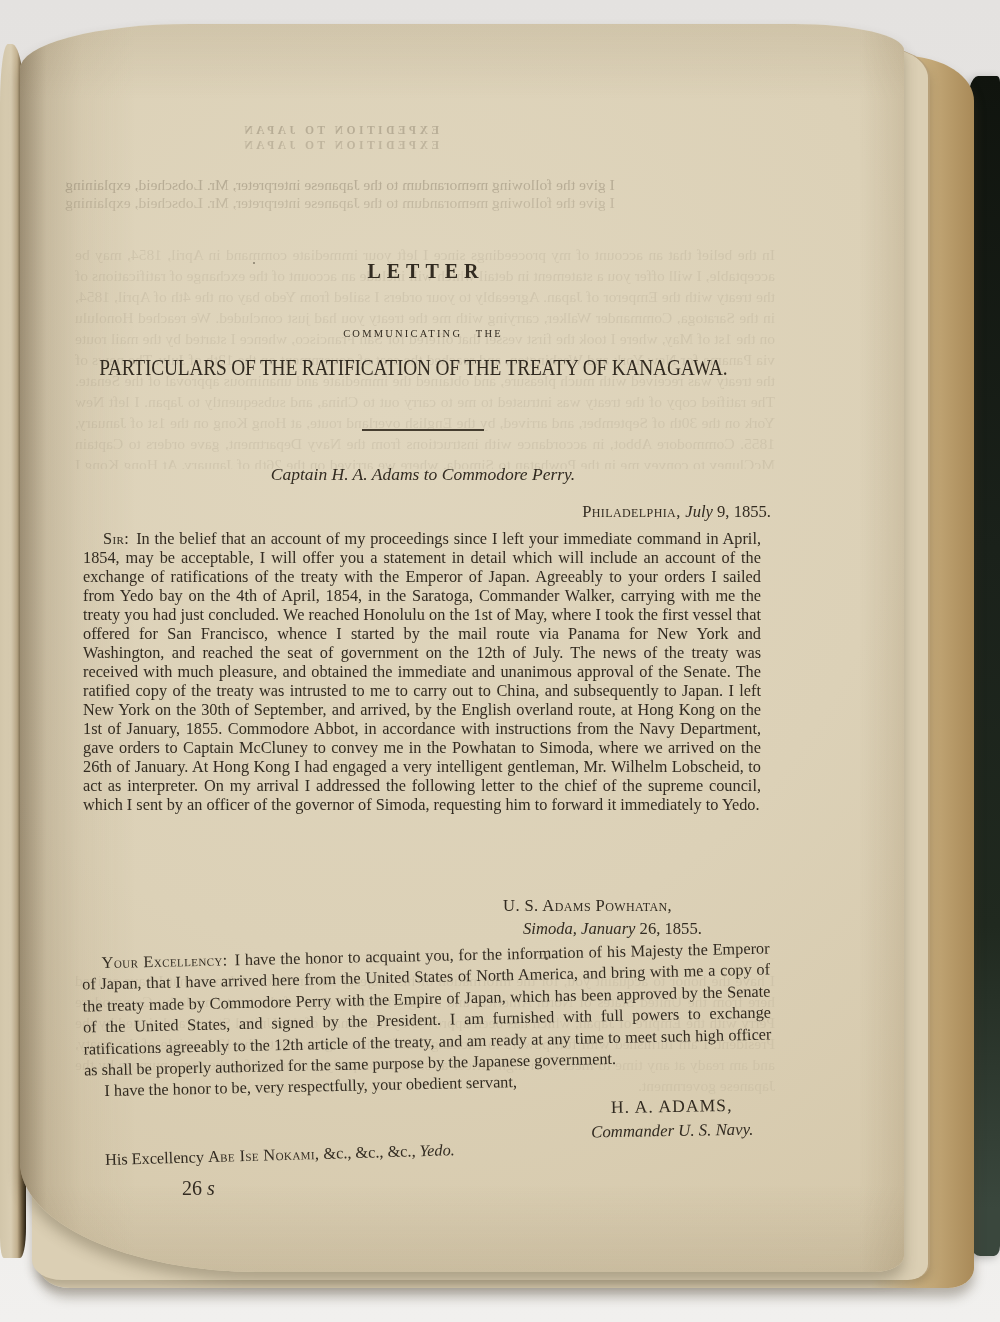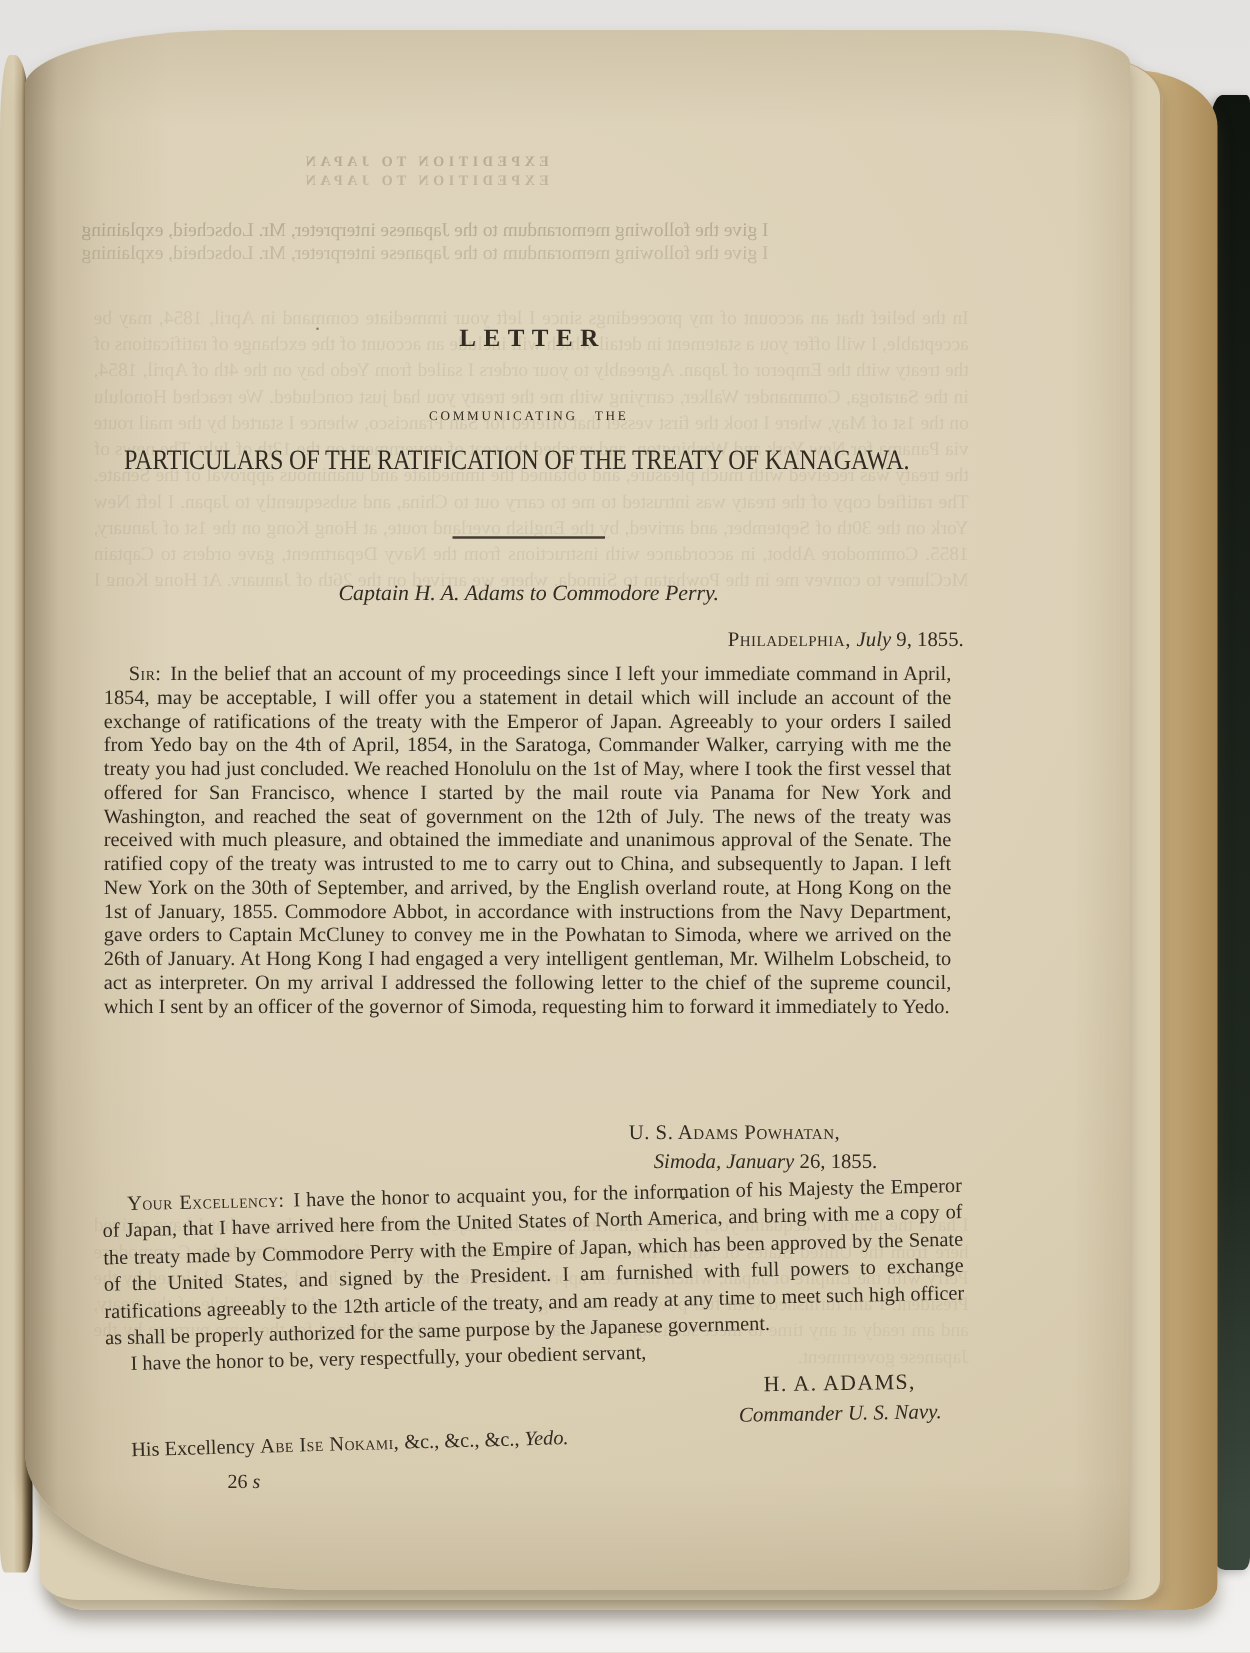--- a/index.html
+++ b/index.html
@@ -77,21 +77,21 @@
   .t-simoda{left:63px;top:895px;width:680px;font-size:16.6px;}
   .t-simoda .lead{margin-left:440px;}
   .t-para2{left:63px;top:921px;width:688px;font-size:16.3px;line-height:21.4px;
     text-align:justify;transform:rotate(-1.25deg);transform-origin:50% 50%;}
   .t-para2 .closing{text-indent:20px;}
   .t-sig{left:545px;top:1072px;width:214px;text-align:center;transform:rotate(-1deg);}
   .sig-name{font-size:17.5px;letter-spacing:1.1px;}
   .sig-title{font-size:16.8px;font-style:italic;margin-top:4px;}
   .t-addr{left:85px;top:1126px;width:560px;font-size:16.3px;
     transform:rotate(-1.6deg);transform-origin:left center;}
-  .t-mark{left:162px;top:1153px;font-size:16px;}
+  .t-mark{left:162px;top:1153px;font-size:20px;}
 
   .speck{position:absolute;border-radius:50%;background:#4a4236;}
   .s1{left:525px;top:933px;width:3px;height:3px;opacity:.85;}
   .s2{left:233px;top:238px;width:2px;height:2px;opacity:.6;}
 </style>
 </head>
 <body>
 
 <div class="scene">
 

